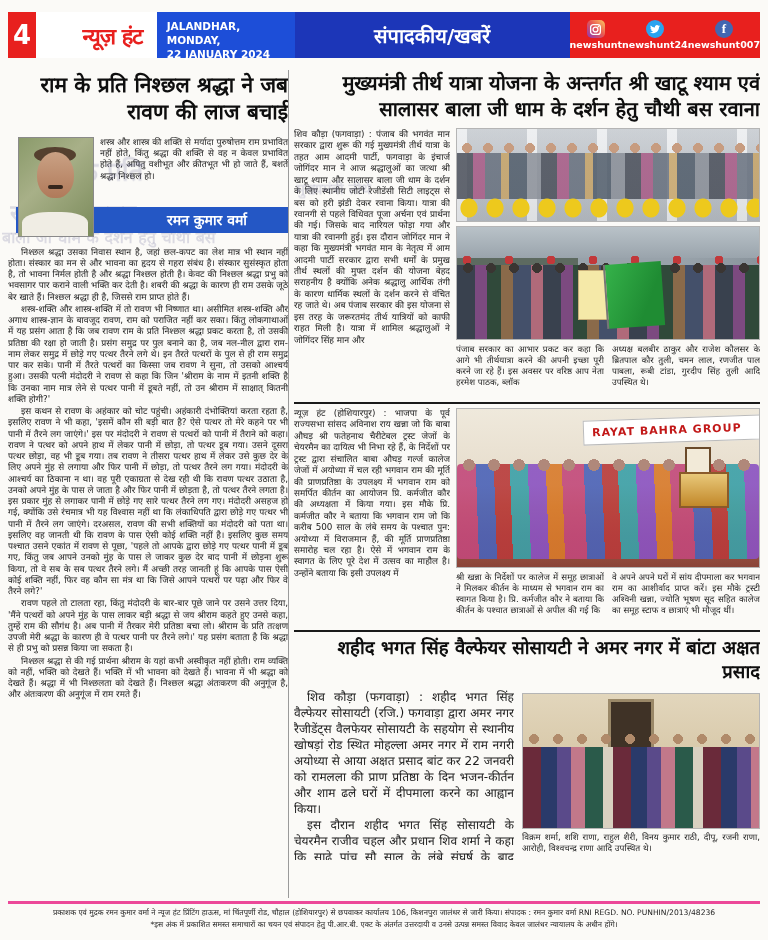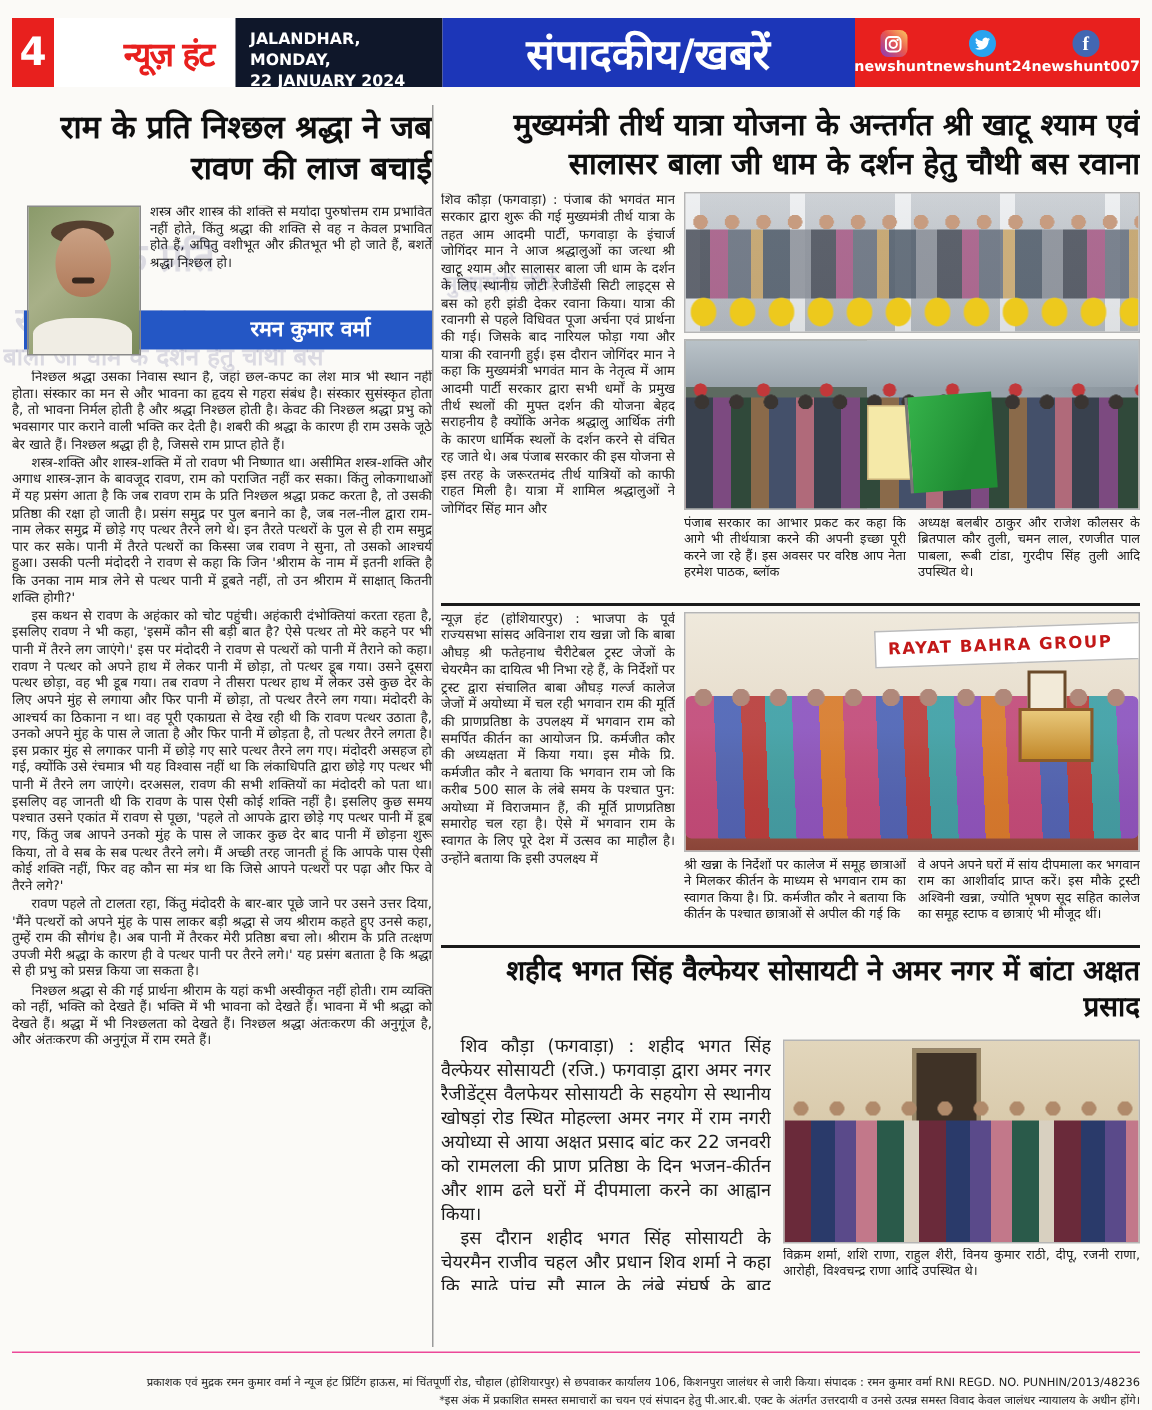--- a/index.html
+++ b/index.html
@@ -4,23 +4,23 @@
 <style>
   html,body{margin:0;padding:0;background:#e9e7e2;}
   .page{position:relative;width:768px;height:940px;background:#fbfaf7;overflow:hidden;
         font-family:"DejaVu Sans","Liberation Sans",sans-serif;color:#1c1c1c;}
   
   .hdr{position:absolute;left:8px;top:12px;width:752px;height:46px;display:flex;}
   .hdr-num{width:30px;background:#e8201e;color:#fff;font-size:26px;font-weight:bold;
            display:flex;align-items:center;justify-content:center;}
   .hdr-logo{width:94px;background:#fff;color:#e8201e;font-size:22px;font-weight:bold;
             display:flex;align-items:center;justify-content:center;letter-spacing:-1px;padding-left:32px;}
-  .hdr-date{width:146px;background:#0f172a;color:#fff;font-size:10.5px;font-weight:bold;
+  .hdr-date{width:146px;background:#1d4ed8;color:#fff;font-size:10.5px;font-weight:bold;
             padding:7px 0 0 10px;line-height:1.35;box-sizing:border-box;}
-  .hdr-section{width:292px;background:#1c36b8;color:#fff;font-size:28px;font-weight:bold;
+  .hdr-section{width:292px;background:#1c36b8;color:#fff;font-size:20px;font-weight:bold;
                display:flex;align-items:center;justify-content:center;}
   .hdr-social{flex:1;background:#e8201e;display:flex;align-items:center;justify-content:space-evenly;}
   .social-item{display:flex;flex-direction:column;align-items:center;gap:1px;}
   .sicon{width:18px;height:18px;border-radius:50%;display:flex;align-items:center;justify-content:center;}
   .sicon.ig{border-radius:5px;background:linear-gradient(45deg,#8a3ab9,#e95950 55%,#fccc63);}
   .sicon.tw{background:#2aa3ef;}
   .sicon.fb{background:#4267b2;color:#fff;font-size:13px;font-weight:bold;font-family:"Liberation Serif",serif;}
   .shandle{color:#fff;font-size:9.5px;font-weight:bold;}
   
   .vrule{position:absolute;left:288px;top:70px;width:1px;height:828px;background:#9a9a9a;}
@@ -85,22 +85,22 @@
   .heads4{left:0;right:0;top:28%;height:14px;background-image:radial-gradient(circle 5px at 11px 8px,#b08a6a 95%,transparent);background-size:24px 14px;background-repeat:repeat-x;}
   .crowd-c{left:0;right:0;bottom:0;height:60%;background:repeating-linear-gradient(90deg,#6a2a3a 0 18px,#2a3a6a 18px 34px,#5a4a8a 34px 48px,#c2788a 48px 62px,#2a5a4a 62px 80px,#d8d0c0 80px 90px);}
   
   .ghost{position:absolute;color:rgba(40,40,105,.15);font-weight:bold;white-space:nowrap;
          overflow:hidden;pointer-events:none;filter:blur(.4px);}
   .g1{left:36px;top:152px;width:250px;font-size:26px;transform:rotate(-.6deg);}
   .g2{left:10px;top:196px;width:275px;font-size:23px;}
   .g3{left:2px;top:226px;width:284px;font-size:16px;}
   .g4{left:296px;top:178px;width:152px;font-size:15px;transform:rotate(-.4deg);}
   
-  .footer{position:absolute;left:8px;right:8px;top:901px;border-top:1px solid #ec4899;padding-top:14px;
-          text-align:right;font-size:7.6px;line-height:1.55;color:#222;}
+  .footer{position:absolute;left:8px;right:8px;top:901px;border-top:3px solid #ec4899;padding-top:3px;
+          text-align:center;font-size:7.6px;line-height:1.55;color:#222;}
 </style>
 </head>
 <body>
 
 <div class="page">
 
   <div class="hdr">
     <div class="hdr-num">4</div>
     <div class="hdr-logo">न्यूज़ हंट</div>
     <div class="hdr-date">

